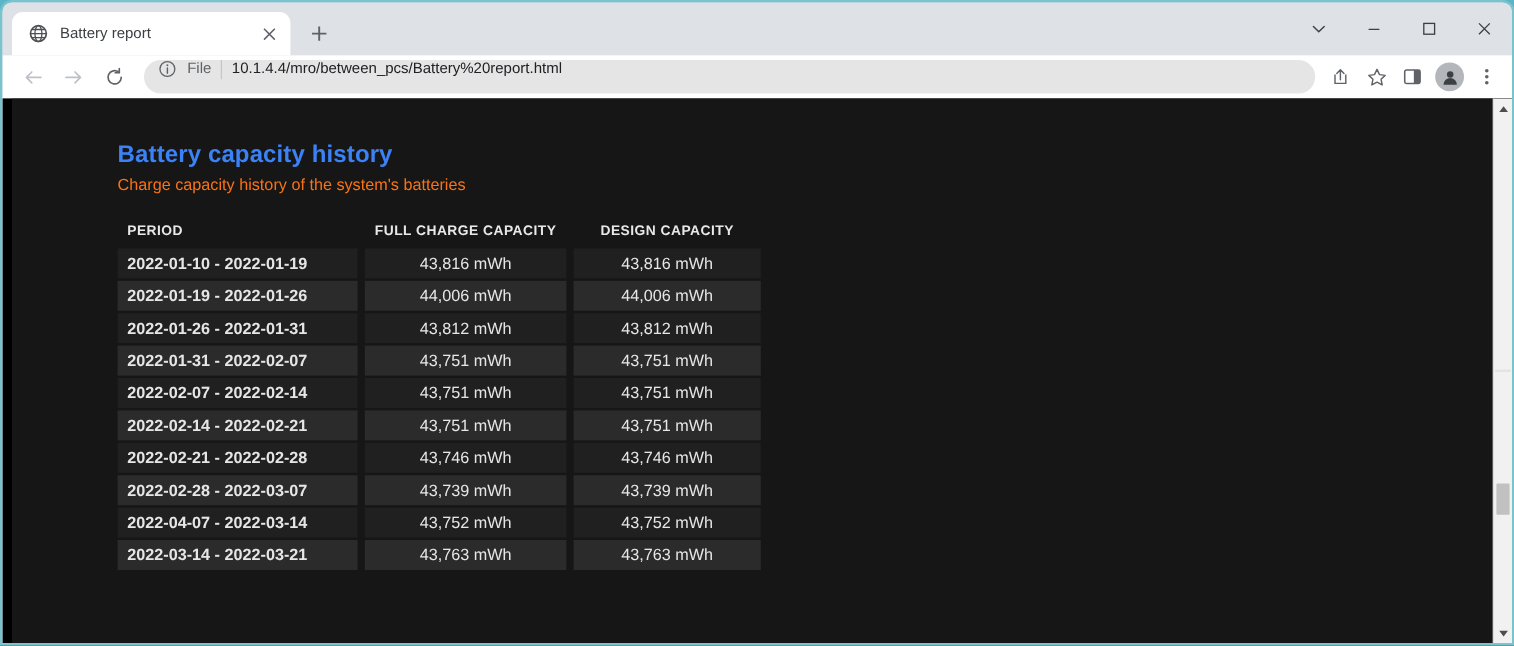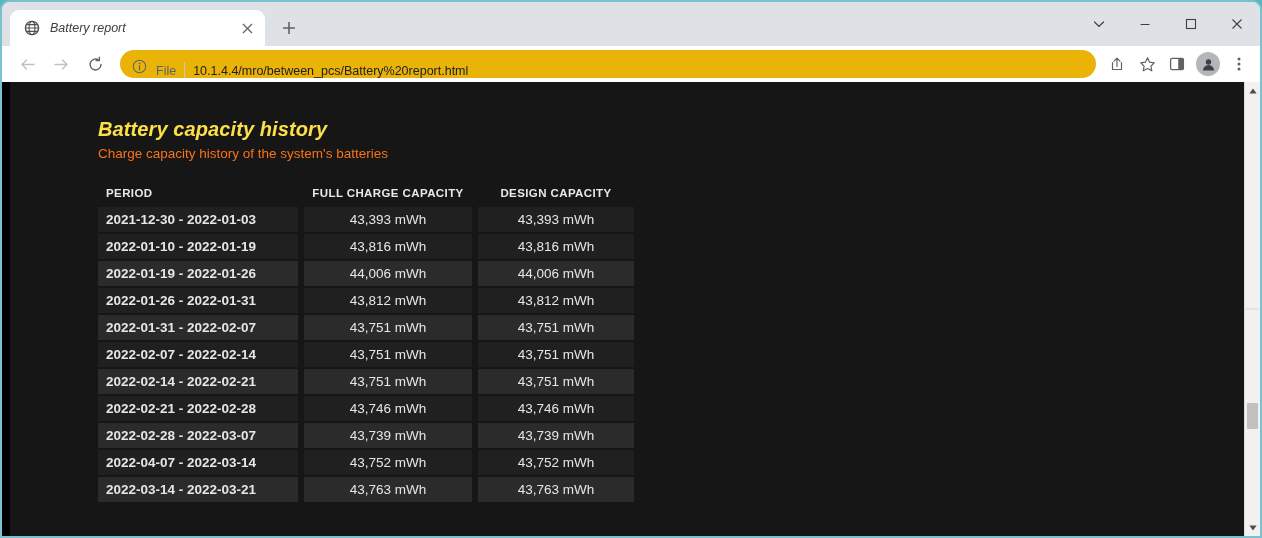--- a/index.html
+++ b/index.html
@@ -33,30 +33,29 @@
     position: relative;
     height: 44px;
     background: #dee1e6;
     display: flex;
     align-items: flex-end;
     padding-left: 8px;
   }
 
   .tab {
     position: relative;
-    width: 255px;
+    width: 232px;
     height: 36px;
     background: #ffffff;
     border-top-left-radius: 9px;
     border-top-right-radius: 9px;
     display: flex;
     align-items: center;
     padding: 0 8px 0 14px;
     gap: 10px;
-    font-style: italic;
   }
 
   .tab-favicon {
     width: 16px; height: 16px;
     flex: 0 0 16px;
     display: block;
   }
 
   .tab-title {
     flex: 1 1 auto;
@@ -123,24 +122,24 @@
     justify-content: center;
     color: #5f6368;
     border-radius: 50%;
   }
   .nav-btn.disabled { color: #bdc1c6; }
 
   #omnibox {
     flex: 1 1 auto;
     height: 28px;
     margin: 0 6px 0 8px;
-    background: #eab308;
+    background: #e5e5e5;
     border-radius: 14px;
     display: flex;
-    align-items: flex-end;
+    align-items: flex-start;
     padding: 0 12px;
     gap: 8px;
     min-width: 0;
   }
 
   #omnibox-info-icon { flex: 0 0 16px; color: #5f6368; display:block; }
 
   #omnibox-scheme {
     font-size: 12.5px;
     color: #5f6368;
@@ -199,24 +198,23 @@
     overflow: hidden;
   }
 
   #page-inner {
     padding: 34px 0 0 88px;
   }
 
   #page-title {
     font-size: 20px;
     font-weight: bold;
-    color: #fde047;
+    color: #3b82f6;
     letter-spacing: 0.1px;
     line-height: 26px;
-    font-style: italic;
   }
 
   #page-subtitle {
     font-size: 13.5px;
     color: #f97316;
     margin-top: 2px;
     line-height: 20px;
   }
 
   
@@ -447,25 +445,20 @@
           </colgroup>
           <thead>
             <tr>
               <th class="col-period">PERIOD</th>
               <th>FULL CHARGE CAPACITY</th>
               <th>DESIGN CAPACITY</th>
             </tr>
           </thead>
           <tbody id="capacity-table-body">
               <tr class="even">
-                <td class="col-period">2021-12-30 - 2022-01-03</td>
-                <td>43,393 mWh</td>
-                <td>43,393 mWh</td>
-              </tr>
-              <tr class="even">
                 <td class="col-period">2022-01-10 - 2022-01-19</td>
                 <td>43,816 mWh</td>
                 <td>43,816 mWh</td>
               </tr>
               <tr class="odd">
                 <td class="col-period">2022-01-19 - 2022-01-26</td>
                 <td>44,006 mWh</td>
                 <td>44,006 mWh</td>
               </tr>
               <tr class="even">

